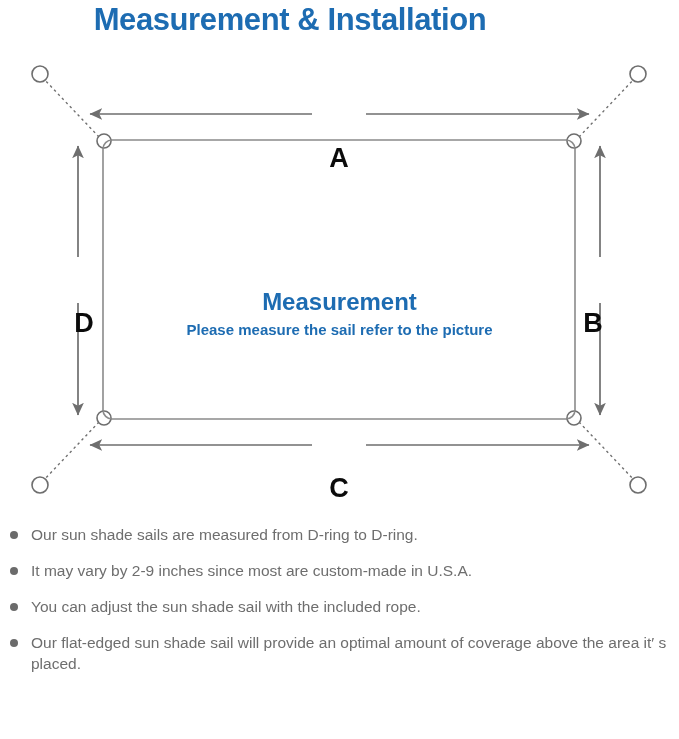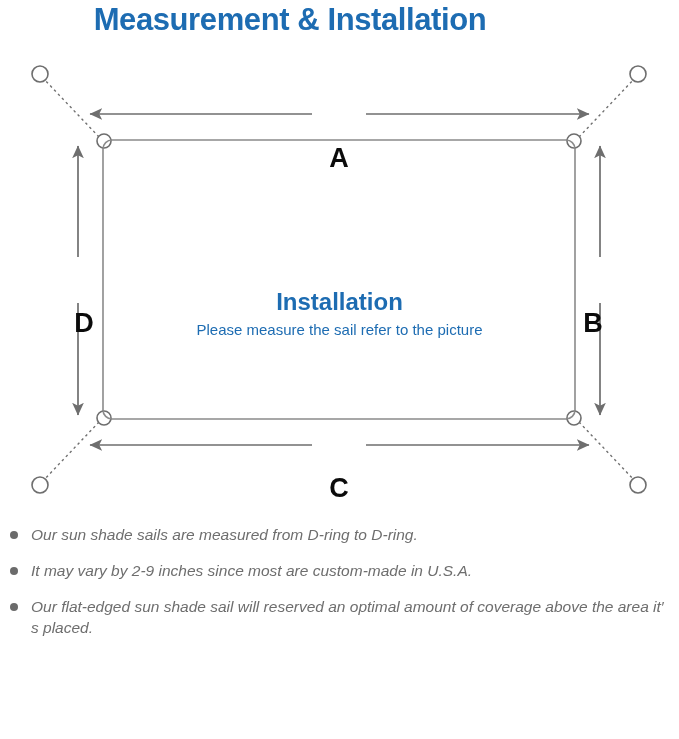--- a/index.html
+++ b/index.html
@@ -55,21 +55,21 @@
     color: #1d6cb2;
     white-space: nowrap;
   }
   .sail-label-sub {
     position: absolute;
     left: 0;
     top: 276px;
     width: 679px;
     text-align: center;
     font-size: 15px;
-    font-weight: normal;
+    font-weight: bold;
     color: #1d6cb2;
     white-space: nowrap;
   }
 
   
   .dim-letter {
     position: absolute;
     font-size: 27px;
     font-weight: bold;
     color: #0b0b0b;
@@ -89,21 +89,20 @@
     width: 679px;
   }
   .note-item {
     position: relative;
     padding-left: 31px;
     padding-right: 10px;
     margin-bottom: 15px;
     font-size: 15.5px;
     line-height: 21px;
     color: #6e6e6e;
-    font-style: italic;
   }
   .note-item .bullet {
     position: absolute;
     left: 10px;
     top: 7px;
     width: 8px;
     height: 8px;
     border-radius: 50%;
     background: #6b6b6b;
   }
@@ -155,35 +154,39 @@
     <line x1="312" y1="400" x2="90" y2="400" stroke="#6e6e6e" stroke-width="1.7" marker-end="url(#arrEnd)"></line>
     <line x1="366" y1="400" x2="589" y2="400" stroke="#6e6e6e" stroke-width="1.7" marker-end="url(#arrEnd)"></line>
 
     <line x1="78" y1="212" x2="78" y2="101" stroke="#6e6e6e" stroke-width="1.7" marker-end="url(#arrEnd)"></line>
     <line x1="78" y1="258" x2="78" y2="370" stroke="#6e6e6e" stroke-width="1.7" marker-end="url(#arrEnd)"></line>
 
     <line x1="600" y1="212" x2="600" y2="101" stroke="#6e6e6e" stroke-width="1.7" marker-end="url(#arrEnd)"></line>
     <line x1="600" y1="258" x2="600" y2="370" stroke="#6e6e6e" stroke-width="1.7" marker-end="url(#arrEnd)"></line>
   </svg>
 
-  <div class="sail-label-main">Installation</div>
+  <div class="sail-label-main">Measurement</div>
   <div class="sail-label-sub">Please measure the sail refer to the picture</div>
 
   <div class="dim-letter dim-a">A</div>
   <div class="dim-letter dim-b">B</div>
   <div class="dim-letter dim-c">C</div>
   <div class="dim-letter dim-d">D</div>
 </div>
 
 <div class="notes">
   <div class="note-item">
     <span class="bullet"></span>
     <span class="note-text">Our sun shade sails are measured from D-ring to D-ring.</span>
   </div>
   <div class="note-item">
     <span class="bullet"></span>
     <span class="note-text">It may vary by 2-9 inches since most are custom-made in U.S.A.</span>
   </div>
   <div class="note-item">
     <span class="bullet"></span>
-    <span class="note-text">Our flat-edged sun shade sail will reserved an optimal amount of coverage above the area it′ s placed.</span>
+    <span class="note-text">You can adjust the sun shade sail with the included rope.</span>
+  </div>
+  <div class="note-item">
+    <span class="bullet"></span>
+    <span class="note-text">Our flat-edged sun shade sail will provide an optimal amount of coverage above the area it′ s placed.</span>
   </div>
 </div>
 
 </body></html>

